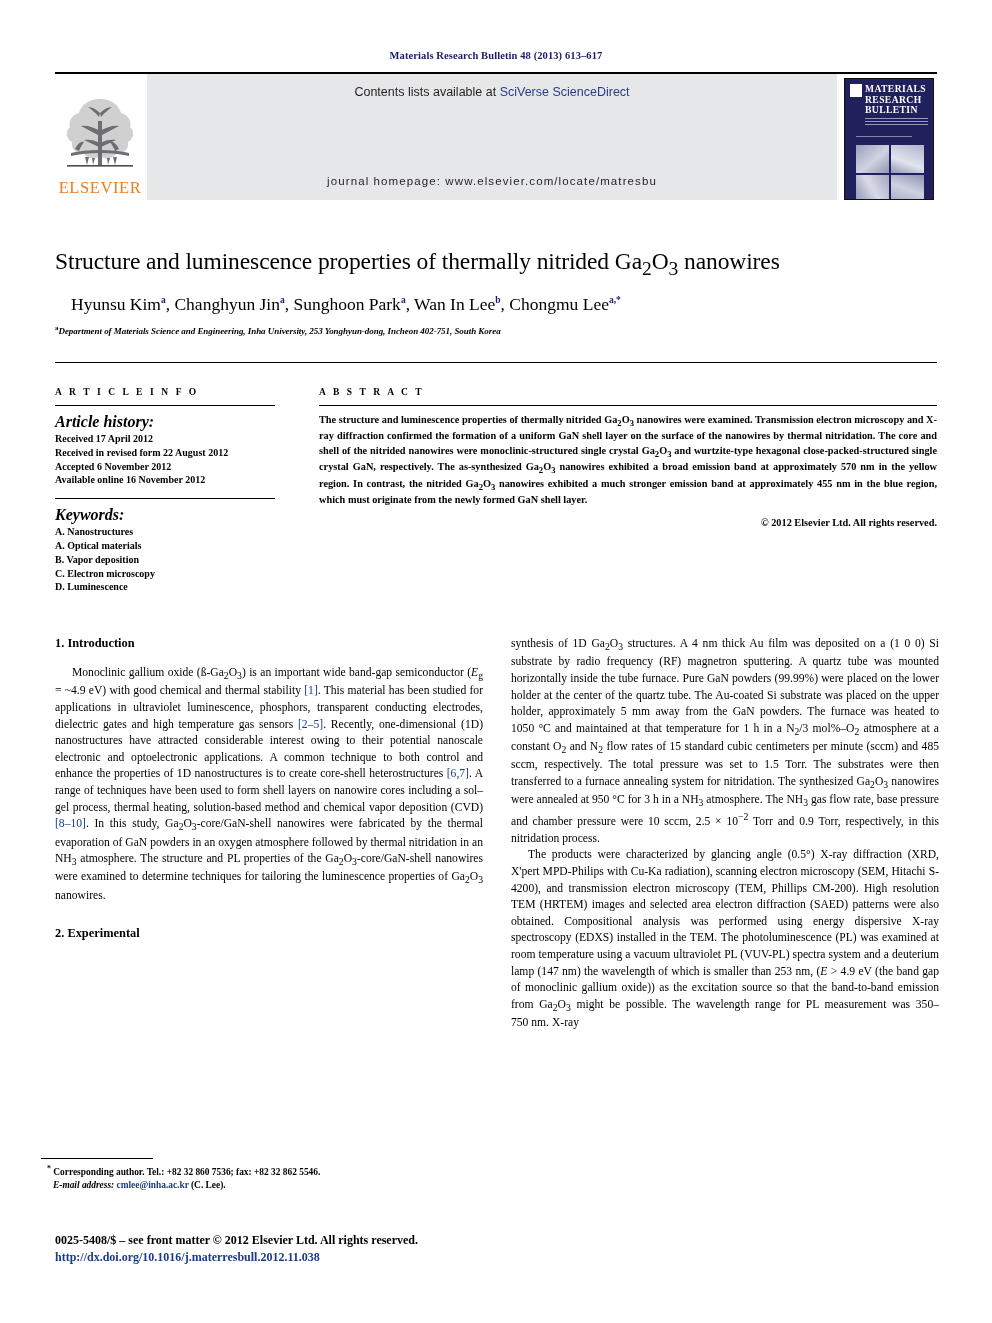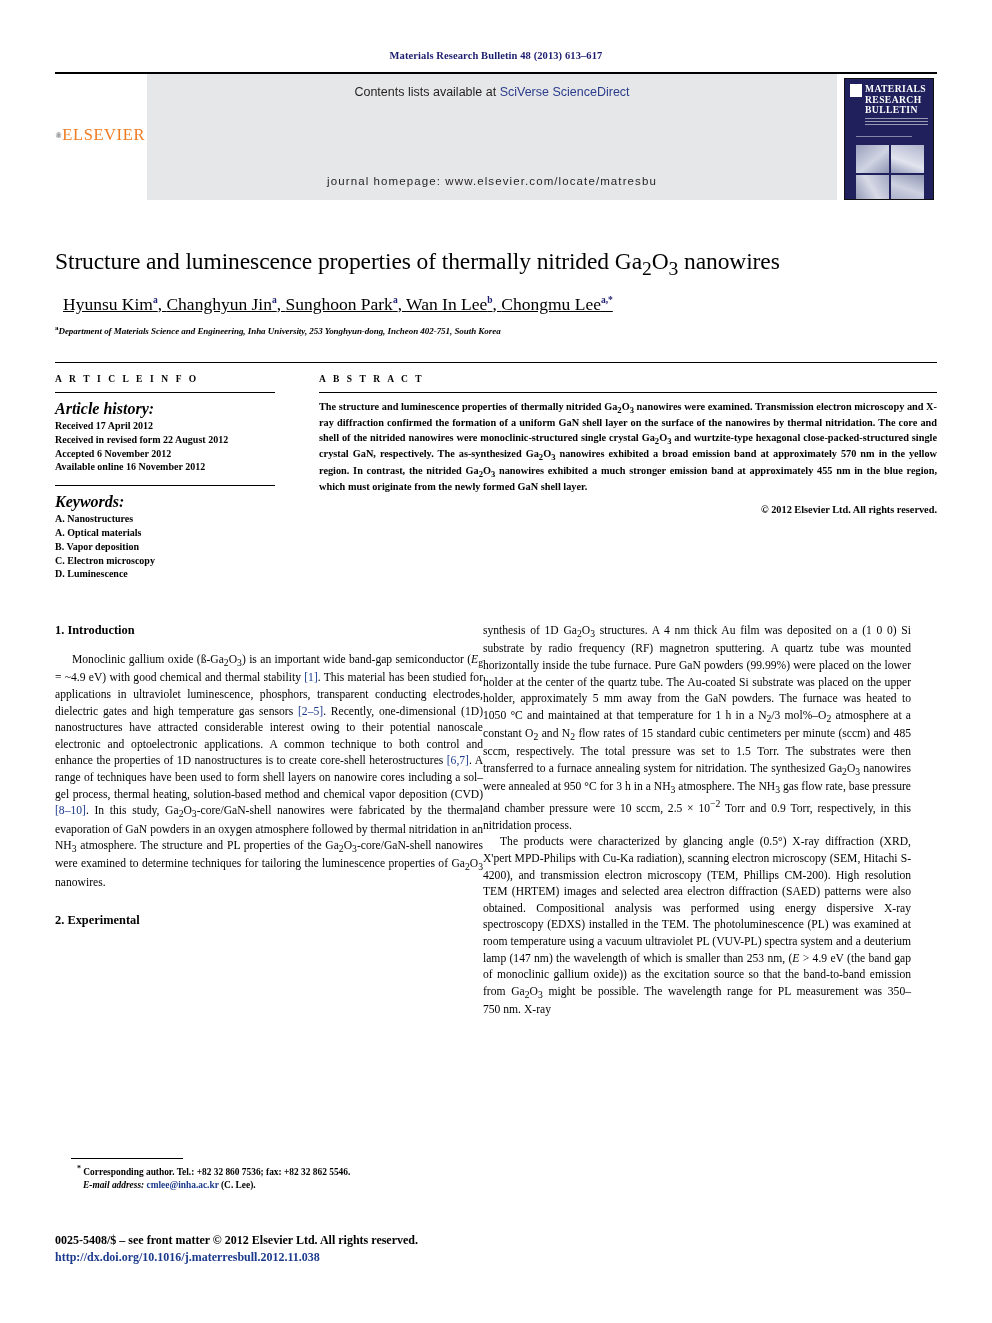--- a/index.html
+++ b/index.html
@@ -37,21 +37,21 @@
     border-top: 2px solid #000;
     height: 128px;
     display: flex;
     align-items: stretch;
     position: relative;
   }
   .elsevier-block {
     width: 90px;
     flex: 0 0 90px;
     display: flex;
-    flex-direction: row;
+    flex-direction: column;
     justify-content: flex-end;
     align-items: center;
     padding-bottom: 4px;
     background: #fff;
   }
   .tree-svg { display:block; }
   .elsevier-word {
     font-family: "Liberation Serif", serif;
     font-size: 16.5px;
     letter-spacing: 0.6px;
@@ -155,41 +155,40 @@
     font-family: "Liberation Serif", serif;
     font-weight: normal;
     font-size: 23.5px;
     line-height: 1.15;
     margin: 0 0 14px 0;
     letter-spacing: -0.1px;
   }
   .authors {
     font-family: "Liberation Serif", serif;
     font-size: 17.5px;
-    margin: 0 0 9px 8px;
+    margin: 0 0 9px 16px;
     line-height: 1.2;
-    text-decoration: underline;
   }
   .authors sup { font-size: 9.5px; color: #1b1b6e; font-weight: bold; vertical-align: super; }
   .affil {
     font-family: "Liberation Serif", serif;
     font-style: italic;
     font-weight: bold;
     font-size: 9px;
     line-height: 1.42;
     margin: 0;
     letter-spacing: -0.05px;
   }
   .affil sup { font-style: normal; font-size: 7px; vertical-align: super; }
 
   
   .infoabs {
     margin: 24px 55px 16px 55px;
     border-top: 1.4px solid #000;
-    padding-top: 11px;
+    padding-top: 24px;
     display: flex;
   }
   .col-info { width: 242px; flex: 0 0 242px; padding-right: 22px; }
   .col-abs  { flex: 1 1 auto; padding-left: 22px; }
   .sechead {
     font-family: "Liberation Serif", serif;
     font-weight: bold;
     font-size: 9.5px;
     letter-spacing: 2.6px;
     margin: 0 0 8px 0;
@@ -221,20 +220,21 @@
     font-weight: bold;
     font-size: 10.3px;
     text-align: right;
     margin: 9px 0 0 0;
   }
 
   
   .body2col {
     margin: 42px 55px 0 55px;
     display: flex;
+    gap: 28px;
   }
   .bcol { width: 428px; flex: 0 0 428px; }
   h2.secnum {
     font-family: "Liberation Serif", serif;
     font-weight: bold;
     font-size: 12.4px;
     margin: 0 0 14px 0;
   }
   h2.secnum.spaced { margin-top: 22px; }
   p.para {
@@ -246,21 +246,21 @@
     margin: 0;
     text-indent: 17px;
   }
   p.para + p.para { margin-top: 0; }
   p.para.noindent { text-indent: 0; }
   a.ref, .ref { color: #1b3a8c; text-decoration: none; }
 
   
   .footnotes {
     position: absolute;
-    left: 71px;
+    left: 41px;
     top: 1158px;
     width: 428px;
   }
   .fn-rule { border-top: 1px solid #000; width: 112px; margin-bottom: 4px; }
   .fn-line {
     font-family: "Liberation Serif", serif;
     font-weight: bold;
     font-size: 9.4px;
     line-height: 1.42;
     margin: 0;

